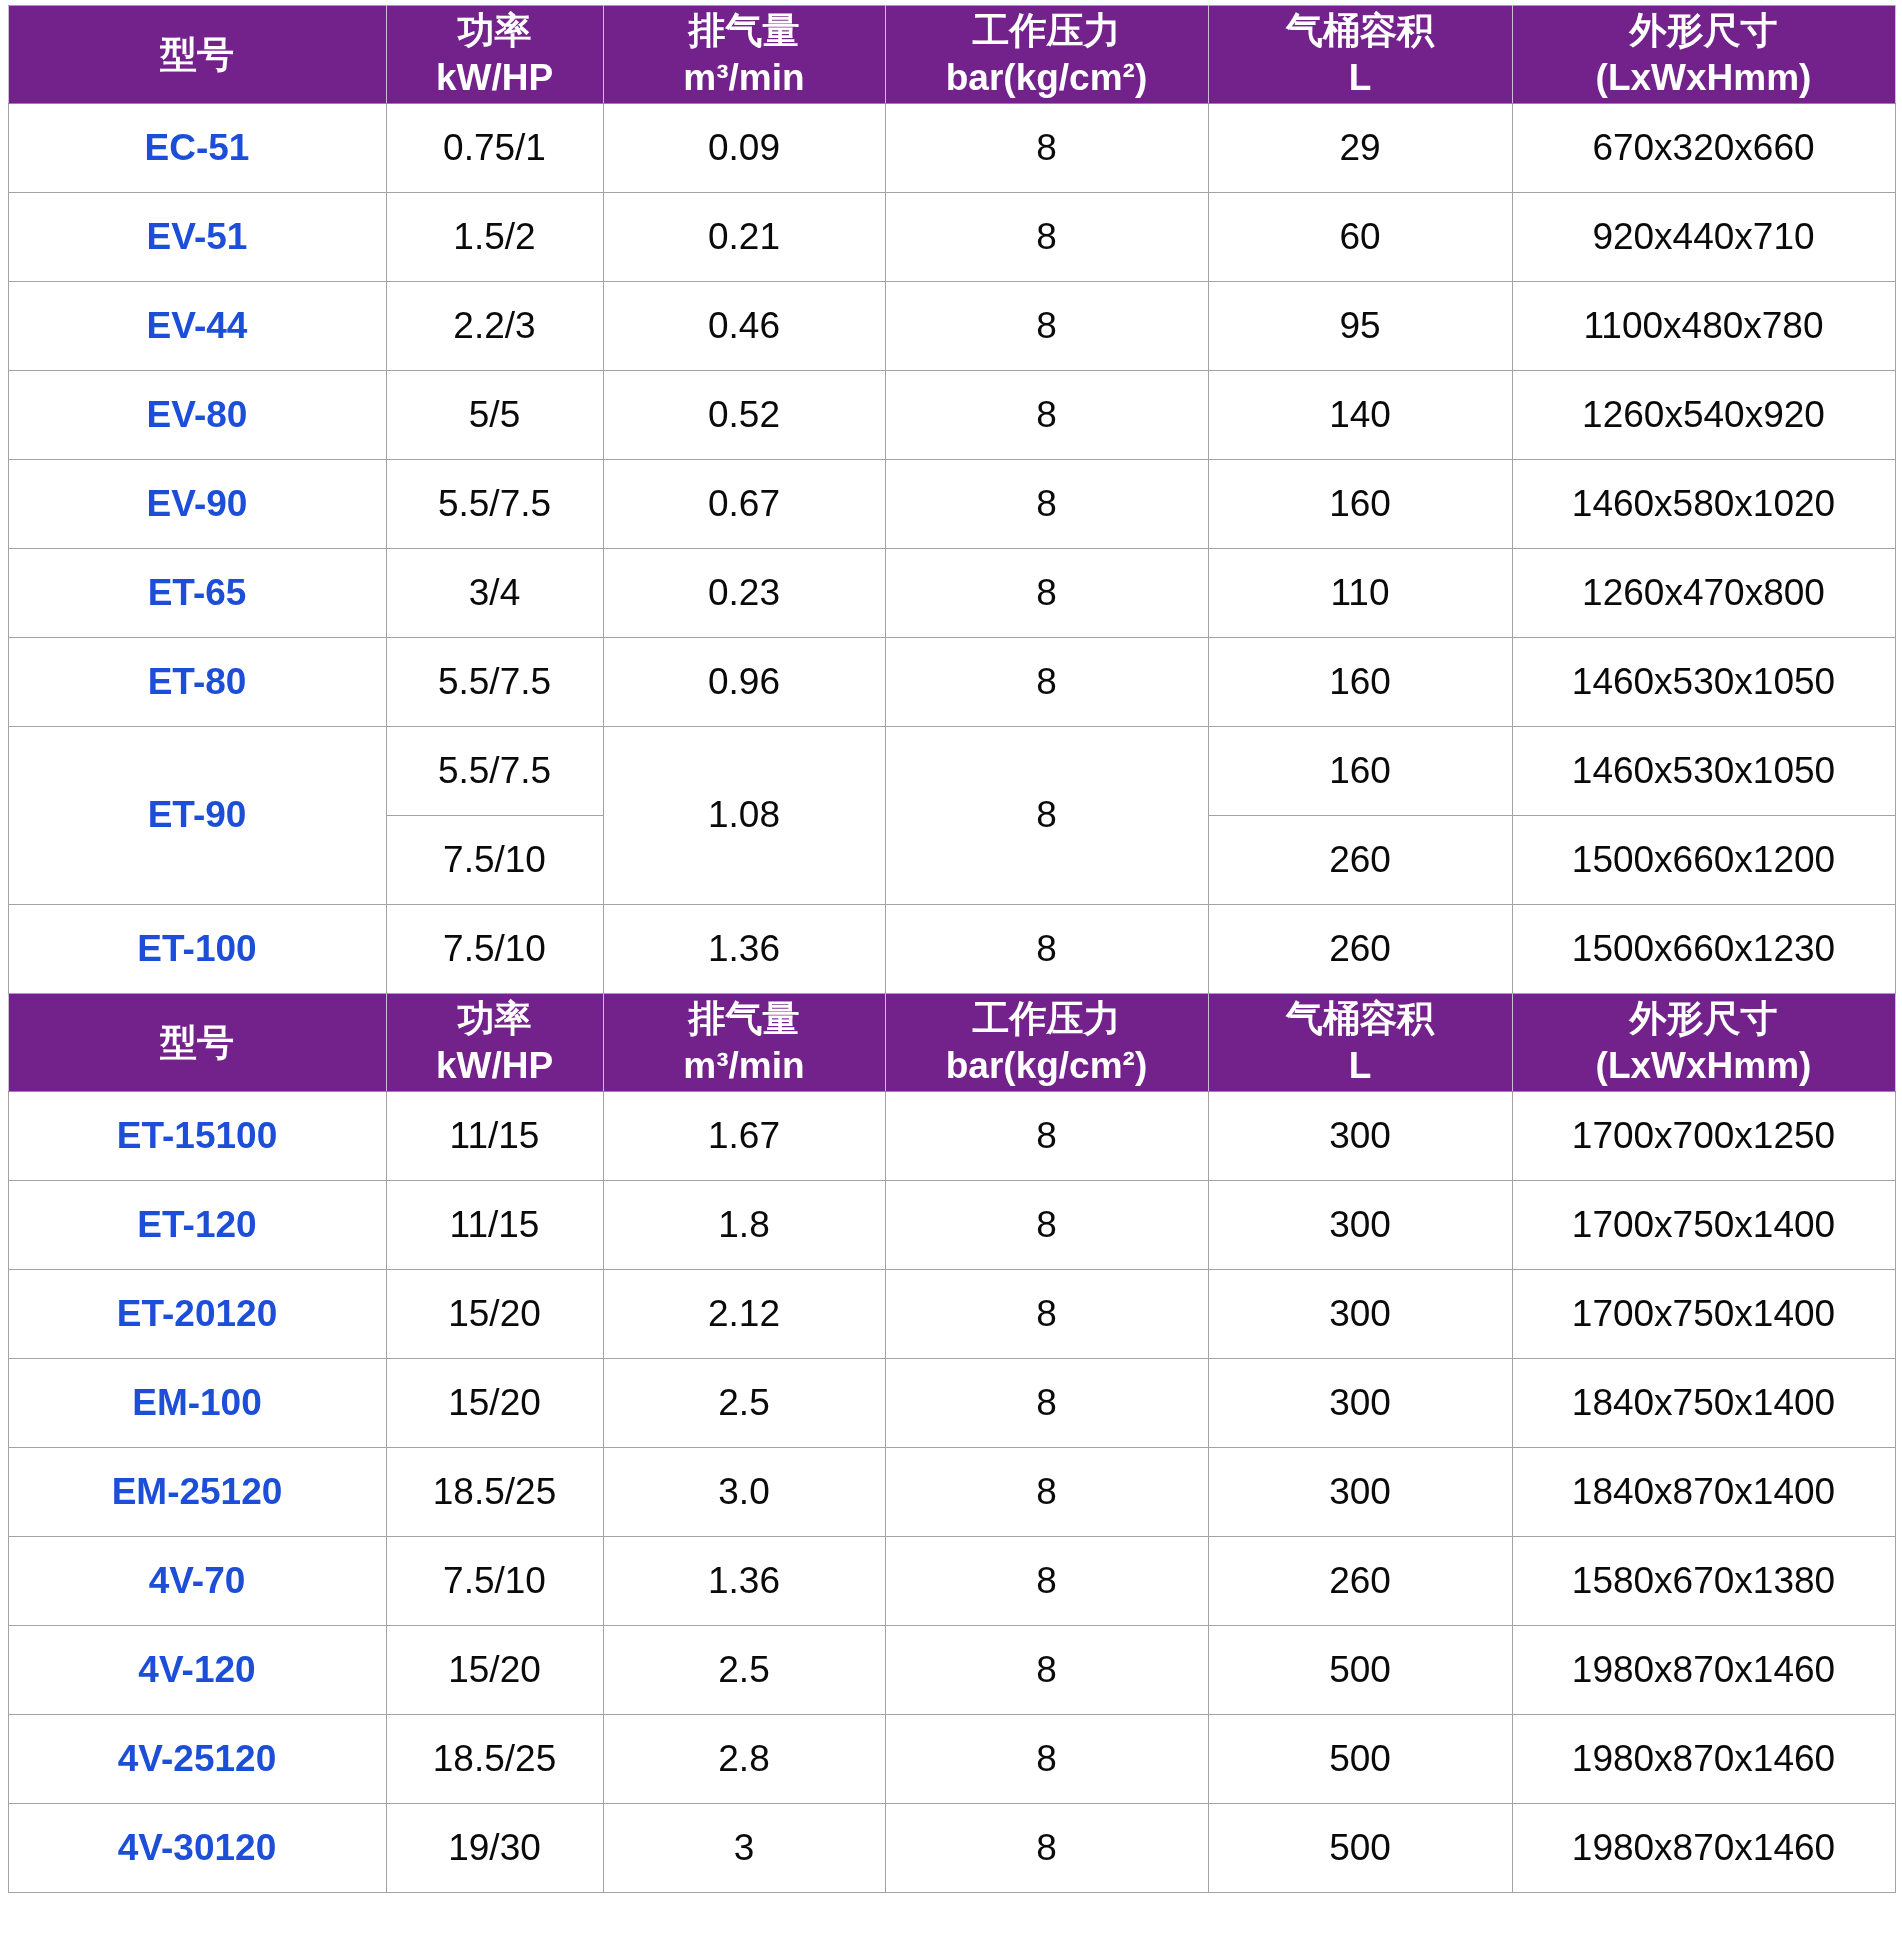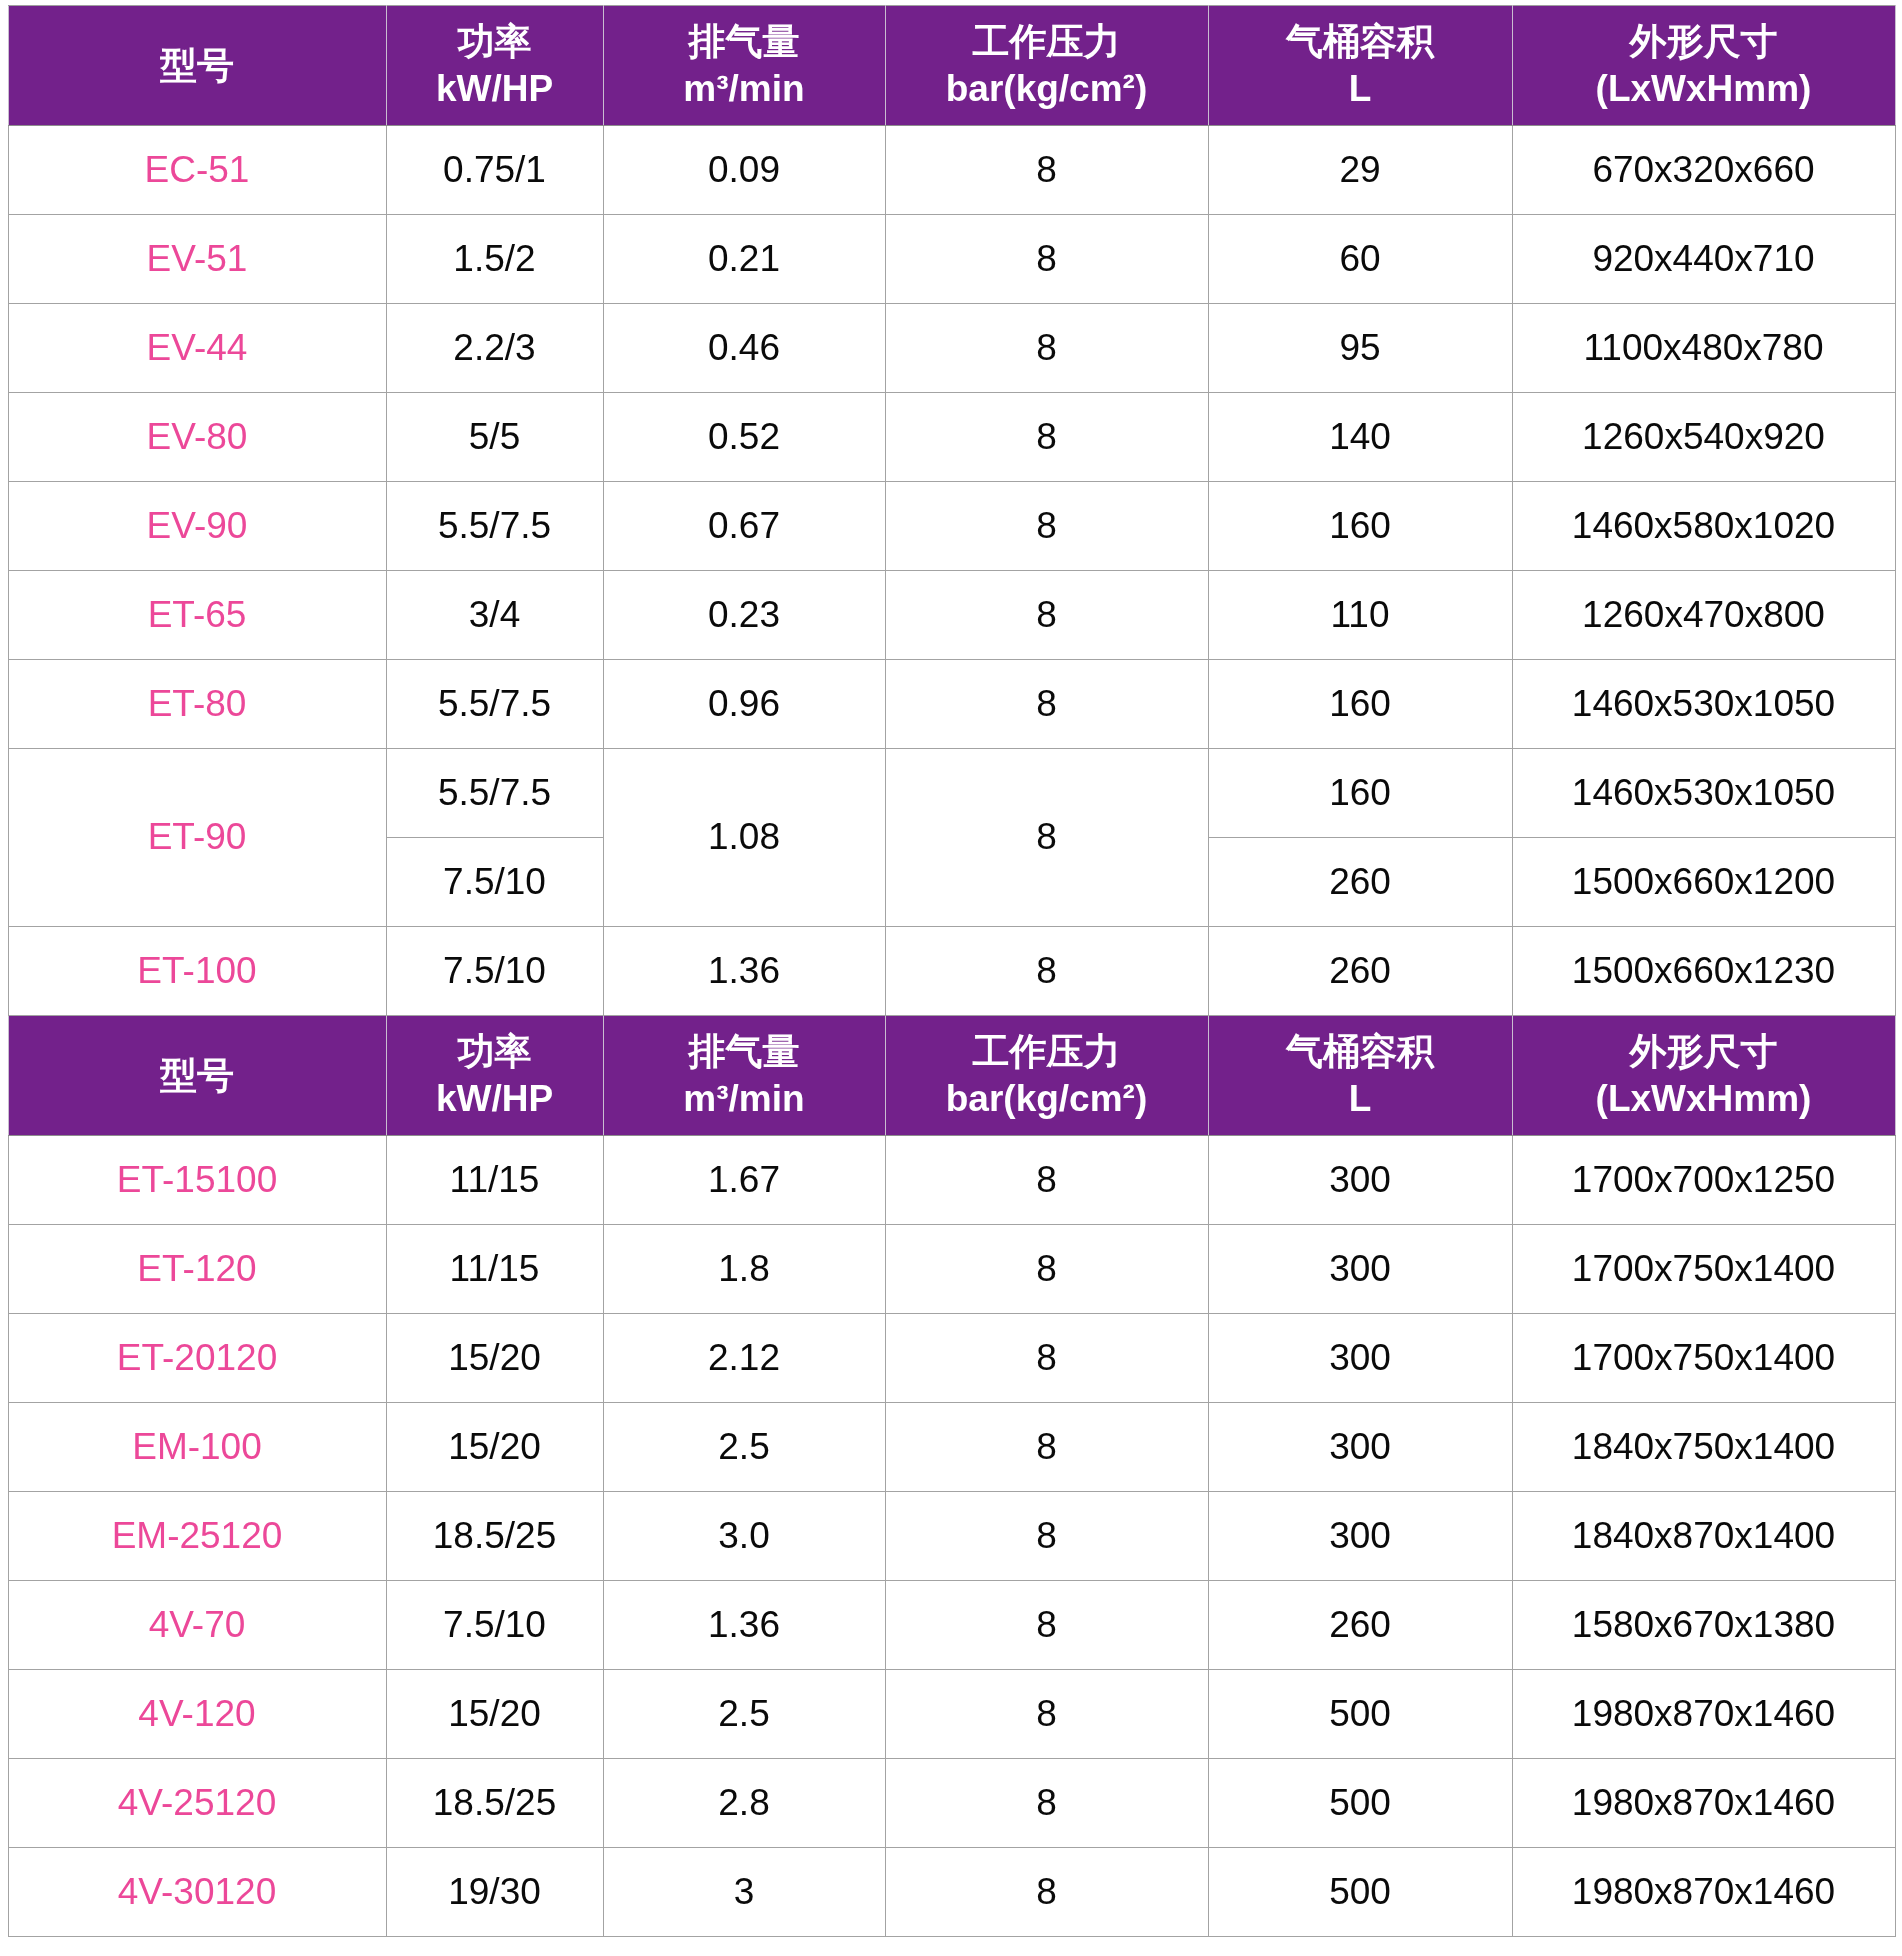--- a/index.html
+++ b/index.html
@@ -25,23 +25,23 @@
     background:#ffffff;
   }
   th{
     background:#73218b;
     color:#ffffff;font-weight:700;font-size:37px;line-height:1.28;
     border-left:1.9px solid #c9bdd0;
     border-right:1.9px solid #c9bdd0;
     border-top:1.9px solid #9f9f9f;
     border-bottom:1.9px solid #8d8d8d;
   }
-  tr.header-row{height:120px;}
+  tr.header-row{height:98px;}
   tr.data-row{height:89px;}
-  td.model{color:#ec4899;font-weight:400;}
+  td.model{color:#1d4ed8;font-weight:700;}
   .hl{display:block;}
 </style>
 </head>
 <body>
 
 <div class="wrap">
 <table>
   <colgroup>
     <col style="width:378px">
         <col style="width:217px">

